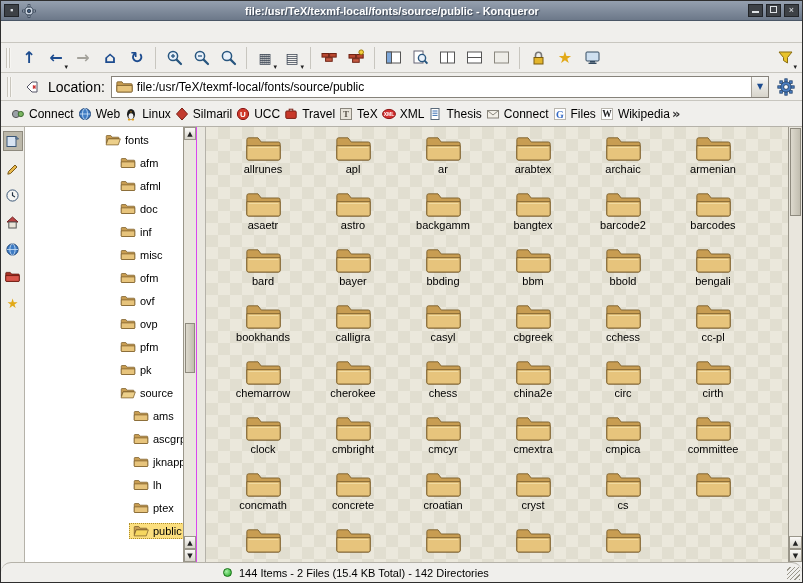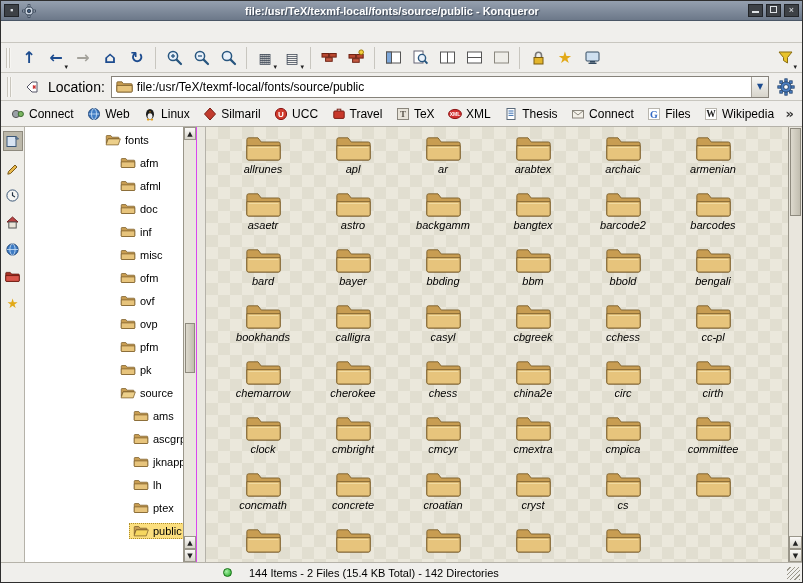--- a/index.html
+++ b/index.html
@@ -34,21 +34,21 @@
 
   
   .locbar{height:28px;flex:0 0 28px;display:flex;align-items:center;gap:6px;padding:0 5px;border-bottom:1px solid #c8c6bf;}
   .loc-label{font-size:14px;}
   .combo{flex:1;height:22px;background:#fff;border:1px solid #86827a;display:flex;align-items:center;padding-left:4px;gap:4px;}
   .combo input{flex:1;border:none;outline:none;font:12px "Liberation Sans",sans-serif;background:transparent;padding:0;}
   .combo-arrow{width:17px;height:100%;background:linear-gradient(#f8f8f6,#d7d4cb);border-left:1px solid #a5a199;display:flex;align-items:center;justify-content:center;font-size:8px;color:#1d4c8f;font-family:"DejaVu Sans",sans-serif;}
   .mini-folder{width:17px;height:13px;flex:0 0 17px;}
 
   
-  .bookbar{height:26px;flex:0 0 26px;display:flex;align-items:center;justify-content:space-between;padding:0 8px;border-bottom:1px solid #b5b2a9;}
+  .bookbar{height:26px;flex:0 0 26px;display:flex;align-items:center;padding:0 8px;border-bottom:1px solid #b5b2a9;}
   .bm{display:flex;align-items:center;gap:4px;padding:2px 2px;font-size:12px;white-space:nowrap;}
   .bmi{width:14px;height:14px;display:inline-flex;align-items:center;justify-content:center;}
   .bmi svg{width:14px;height:14px;}
   .bm-more{font-family:"DejaVu Sans",sans-serif;font-weight:bold;font-size:13px;color:#333;}
 
   
   .content{flex:1;display:flex;min-height:0;background:#e8e5da;}
 
   .strip{width:24px;flex:0 0 24px;background:#efeee9;border-right:1px solid #b5b2a9;display:flex;flex-direction:column;align-items:center;padding-top:4px;gap:7px;}
   .strip-btn{width:20px;height:20px;display:flex;align-items:center;justify-content:center;border:1px solid transparent;}
@@ -67,36 +67,36 @@
   .open-i{display:none;}
   .tree-row.open .open-i{display:inline;}
   .tree-row.selected .ff{fill:#f6d75f;}
 
   .splitter{width:9px;flex:0 0 9px;background:#eae8e0;border-right:1px solid #b5b2a9;}
 
   .main{flex:1;display:flex;min-width:0;min-height:0;}
   .grid-area{flex:1;overflow:hidden;background-color:#ebe8dc;
     background-image:linear-gradient(45deg,#e1ded0 25%,transparent 25%,transparent 75%,#e1ded0 75%),
                      linear-gradient(45deg,#e1ded0 25%,transparent 25%,transparent 75%,#e1ded0 75%);
-    background-size:24px 24px;background-position:0 0,12px 12px;font-style:italic;}
+    background-size:24px 24px;background-position:0 0,12px 12px;}
   .grid{display:grid;grid-template-columns:repeat(6,90px);grid-auto-rows:56px;padding:7px 0 0 12px;}
   .cell{display:flex;flex-direction:column;align-items:center;}
   .cell svg{width:37px;height:28px;}
   .cell-label{font-size:11px;margin-top:1px;white-space:nowrap;}
 
   
   .vsb{width:14px;flex:0 0 14px;background:#e9e6dd;border-left:1px solid #9a968a;position:relative;}
   .sb-thumb{position:absolute;left:1px;right:1px;background:linear-gradient(90deg,#ddd9cd,#c1bdaf);border:1px solid #8e8a7e;}
   .sb-btn{height:13px;display:flex;align-items:center;justify-content:center;font-size:7px;color:#222;
     background:linear-gradient(#fbfaf8,#d6d3c9);border:1px solid #9a968a;font-family:"DejaVu Sans",sans-serif;}
   .sb-bottom{position:absolute;bottom:0;left:0;right:0;}
   .tree-sb{width:13px;flex:0 0 13px;}
 
   
-  .statusbar{height:20px;flex:0 0 20px;border-top:1px solid #b5b2a9;display:flex;align-items:center;background:#f0efec;position:relative;padding-left:222px;gap:17px;}
+  .statusbar{height:20px;flex:0 0 20px;border-top:1px solid #b5b2a9;display:flex;align-items:center;background:#f0efec;position:relative;padding-left:222px;gap:7px;border-radius:10px;}
   .led{width:9px;height:9px;border-radius:50%;background:radial-gradient(circle at 35% 35%,#a8f2a8,#1da51d);border:1px solid #147014;flex:0 0 9px;}
   .status-text{font-size:11px;}
   .grip-corner{position:absolute;right:2px;bottom:2px;width:13px;height:13px;
     background:repeating-linear-gradient(135deg,transparent 0 2px,#9a968a 2px 3px);}
 </style>
 </head>
 <body>
 
 <div class="window">
 

